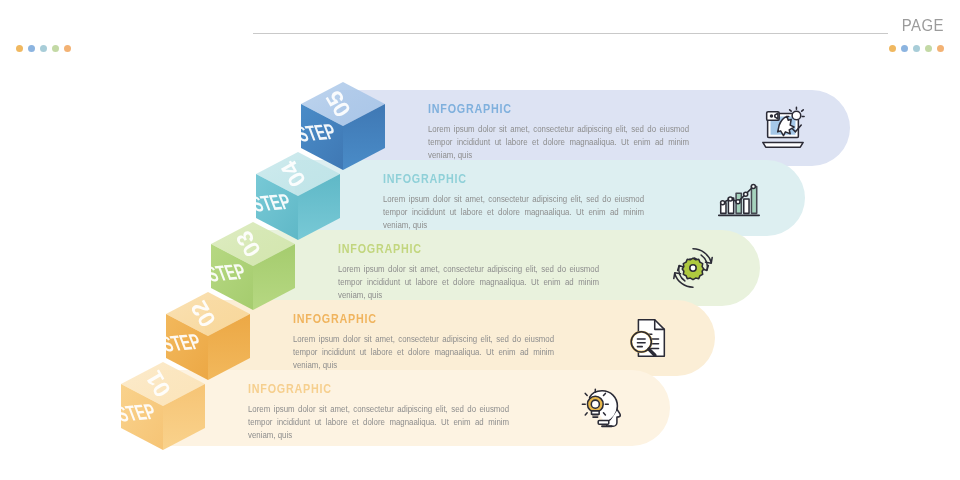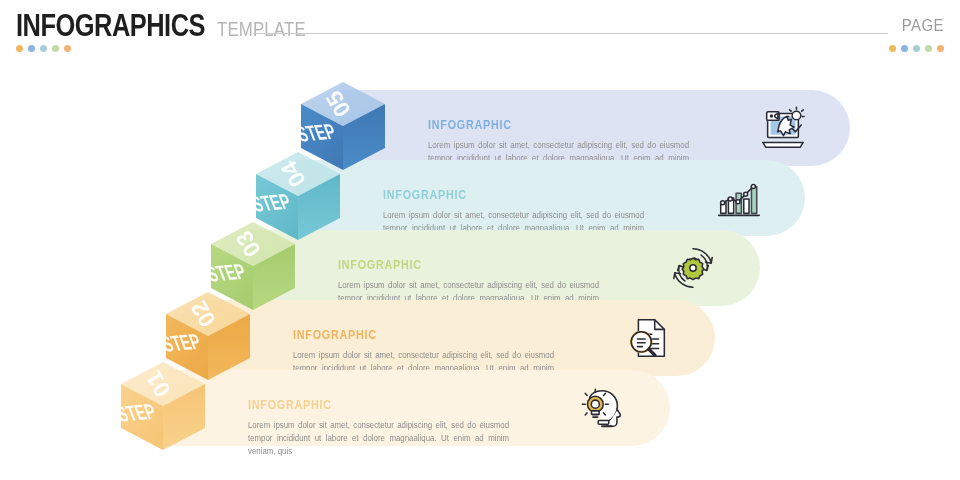--- a/index.html
+++ b/index.html
@@ -37,21 +37,21 @@
 
   
   .row { position: absolute; }
 
   .pill {
     position: absolute;
     height: 76px;
     border-radius: 0 38px 38px 0;
   }
 
-  .pill-text { position: absolute; top: 28px; }
+  .pill-text { position: absolute; top: 12px; }
   .pill-head {
     font-size: 12.5px; font-weight: bold; letter-spacing: 0.9px;
     transform: scaleX(0.86); transform-origin: left center;
     white-space: nowrap;
   }
   .pill-body {
     margin-top: 7px;
     font-size: 8.2px; line-height: 13px; color: #8d8d8d;
     width: 272px; text-align: justify;
     transform: scaleX(0.96); transform-origin: left top;
@@ -69,24 +69,20 @@
     fill: #ffffff; font-family: "Liberation Sans", sans-serif;
     font-weight: bold; opacity: 0.93;
   }
 </style>
 </head>
 <body>
 
 <div id="page">
 
   <div id="header">
-    <div id="title-row">
-      <span id="title-main">INFOGRAPHICS</span>
-      <span id="title-sub">TEMPLATE</span>
-    </div>
     <div id="header-rule"></div>
     <div id="page-label">PAGE</div>
     <div id="dots-left" class="dotrow">
         <div class="dot" style="background: rgb(240, 184, 96);"></div>
         <div class="dot" style="background: rgb(140, 180, 224);"></div>
         <div class="dot" style="background: rgb(168, 205, 216);"></div>
         <div class="dot" style="background: rgb(195, 217, 165);"></div>
         <div class="dot" style="background: rgb(243, 178, 116);"></div>
       </div>
     <div id="dots-right" class="dotrow">

